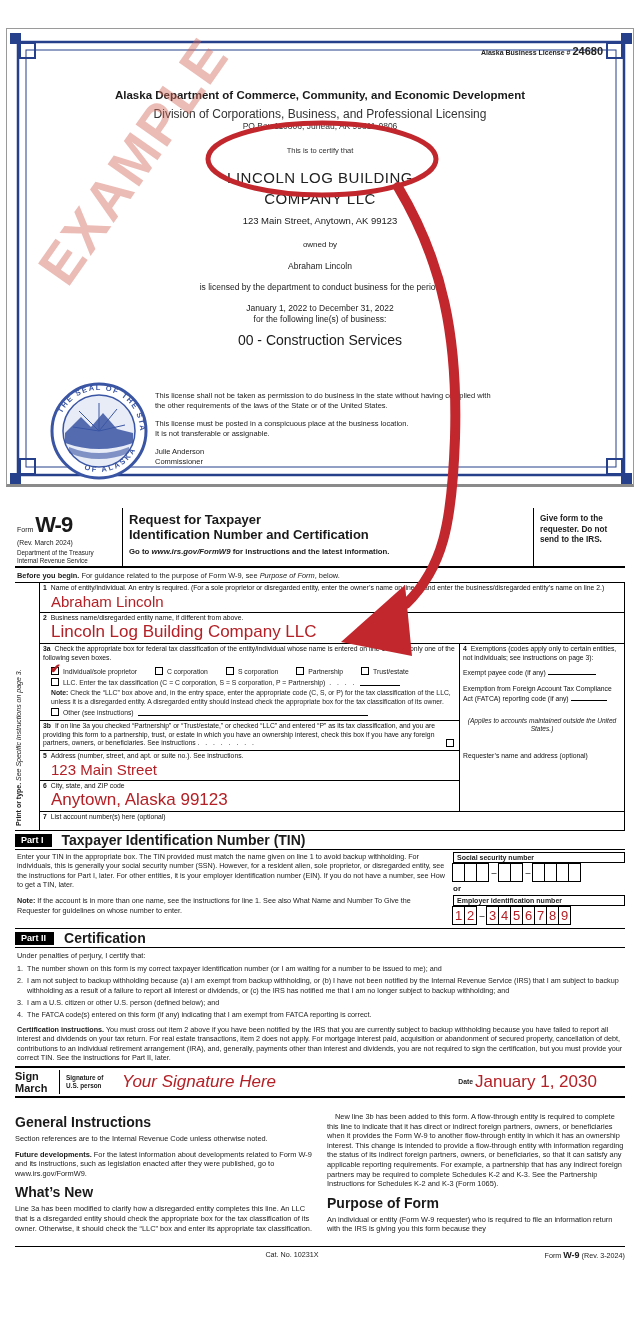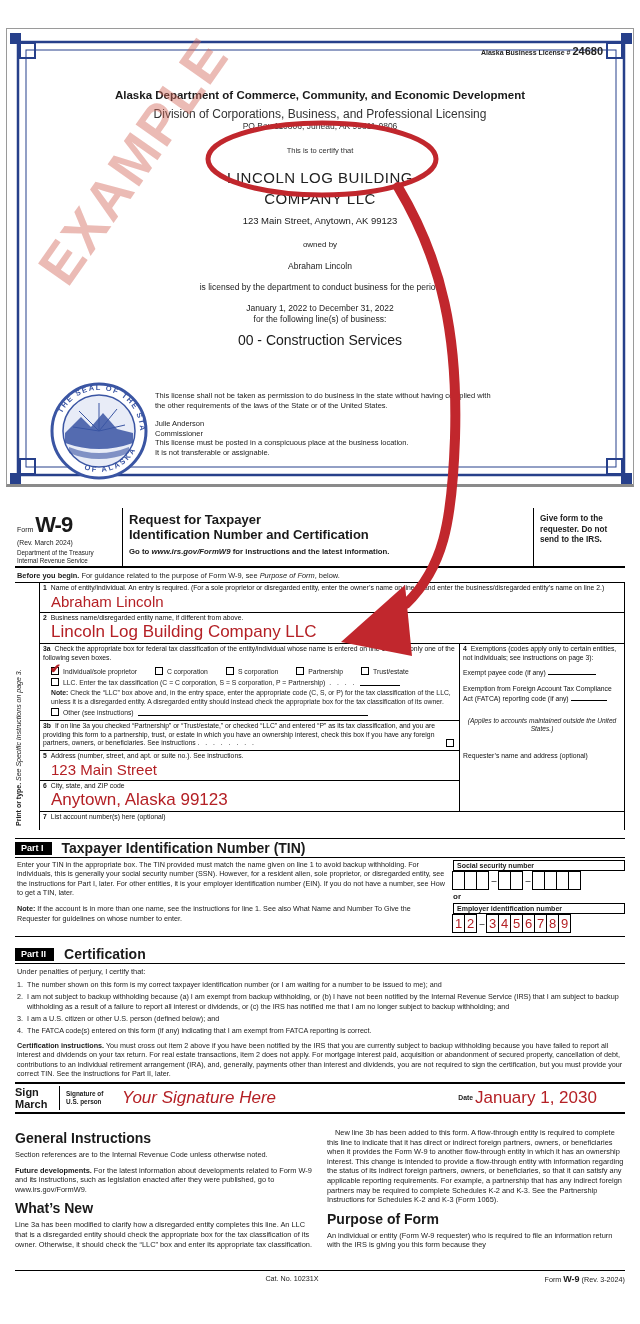--- a/index.html
+++ b/index.html
@@ -70,21 +70,21 @@
   .split .right { width:164px; padding:1px 3px; }
   .cbrow { display:flex; align-items:center; gap:4px; margin:5px 0 3px 8px; font-size:6.8px; flex-wrap:nowrap; }
   .cb { display:inline-block; width:8px; height:8px; border:1px solid #000; position:relative; flex:none; background:#fff; }
   .cb .tick { position:absolute; left:-2px; top:-7px; color:#b42025; font-size:13px; font-weight:bold; }
   .cbitem { display:flex; align-items:center; gap:4px; margin-right:14px; }
   .notepara { font-size:6.8px; line-height:8.4px; margin:2px 0 2px 8px; }
   .u { display:inline-block; border-bottom:1px solid #000; width:40px; height:7px; }
   .dots { letter-spacing:2px; }
   .applies { font-size:6.6px; font-style:italic; text-align:center; margin-top:14px; line-height:8.2px; }
 
-  .partbar { display:flex; align-items:center; border-bottom:1.5px solid #000; border-top:1.5px solid #000; padding:1px 0; margin-top:8px; }
+  .partbar { display:flex; align-items:center; border-bottom:1.5px solid #000; border-top:1.5px solid #000; padding:1px 0; margin-top:0px; }
   .partchip { background:#000; color:#fff; font-weight:bold; font-size:9px; padding:1px 8px 2px 6px; margin-right:10px; }
   .parttitle { font-size:14px; font-weight:bold; }
 
   .p1body { display:flex; padding:2px 0 3px 2px; border-bottom:1.5px solid #000; }
   .p1text { flex:1; font-size:7.2px; line-height:9.3px; padding-right:8px; }
   .p1text p { margin-bottom:7px; }
   .tinbox { width:172px; }
   .tinlabel { border:1px solid #000; font-size:7px; font-weight:bold; padding:1px 3px; }
   .cells { display:flex; align-items:center; margin-top:0px; }
   .cell { width:13px; height:19px; border:1px solid #000; margin-left:-1px; background:#fff;
@@ -104,21 +104,21 @@
   .siglbl { width:50px; font-size:6.4px; font-weight:bold; line-height:7.8px; }
   .sigval { color:#b42025; font-size:17px; font-style:italic; flex:1; padding-left:6px; }
   .datelbl { font-size:6.8px; font-weight:bold; margin-right:2px; }
   .dateval { color:#b42025; font-size:17px; width:150px; }
 
   .gi { display:flex; gap:14px; padding-top:14px; }
   .gicol { flex:1; }
   .gi h2 { font-size:14px; font-weight:bold; margin:2px 0 4px; }
   .gi p { font-size:7.4px; line-height:9.6px; margin-bottom:6px; }
   .gi .indent { text-indent:8px; }
-  .footer { display:flex; border-top:1.5px solid #000; margin-top:14px; padding-top:3px; font-size:7.2px;gap:16px; }
+  .footer { display:flex; border-top:1.5px solid #000; margin-top:6px; padding-top:3px; font-size:7.2px;gap:16px; }
   .footer .cat { flex:1; text-align:center; padding-left:120px; }
   .footer .fw { width:160px; text-align:right; }
   .footer .fw b { font-size:9px; }
 </style>
 </head>
 <body>
 
 <div class="page">
 
   <div class="license">
@@ -177,25 +177,25 @@
         <text font-size="7.5" fill="#3a55a3" font-weight="bold" letter-spacing="1.5">
           <textPath href="#sealTop" startOffset="14%">THE SEAL OF THE STATE</textPath>
         </text>
         <text font-size="7.5" fill="#3a55a3" font-weight="bold" letter-spacing="2">
           <textPath href="#sealBot" startOffset="38%">OF ALASKA</textPath>
         </text>
       </svg>
 
       <div class="lic-notice">
         <p>This license shall not be taken as permission to do business in the state without having complied with the other requirements of the laws of the State or of the United States.</p>
+        <p><span>This license must be posted in a conspicuous place at the business location.</span><br><span>It is not transferable or assignable.</span></p>
         <p style="margin-bottom:0">
           <span>Julie Anderson</span><br>
           <span>Commissioner</span>
         </p>
-        <p><span>This license must be posted in a conspicuous place at the business location.</span><br><span>It is not transferable or assignable.</span></p>
       </div>
 
       <div class="watermark">EXAMPLE</div>
     </div>
   </div>
 
   <svg class="overlay" viewBox="0 0 640 1324">
     <ellipse cx="322" cy="159" rx="114" ry="36" fill="none" stroke="#c1272d" stroke-width="5"></ellipse>
     <path d="M 398 187 C 443 262, 458 338, 455 438 C 452 524, 443 568, 406 604" fill="none" stroke="#c1272d" stroke-width="10" stroke-linecap="round"></path>
     <polygon points="341,642 405,585 412,656" fill="#c1272d"></polygon>

